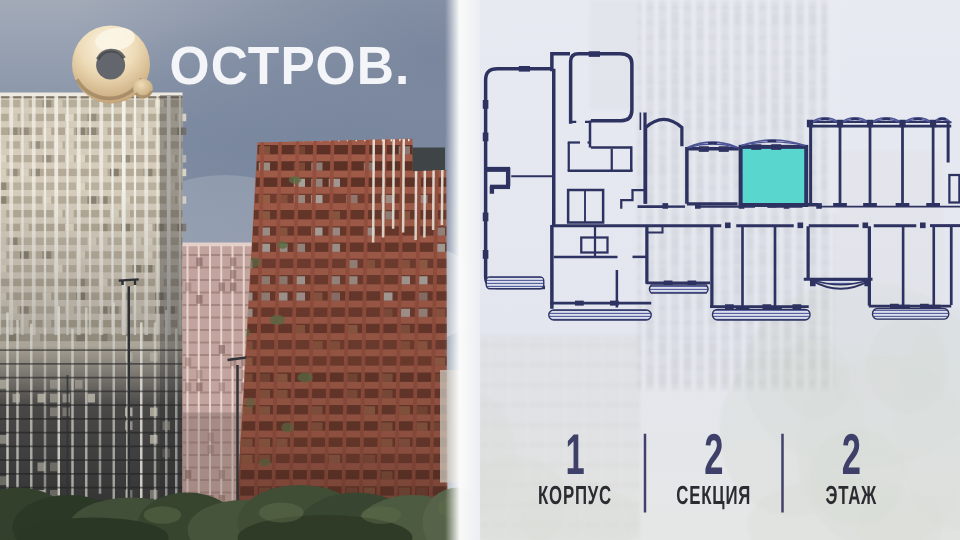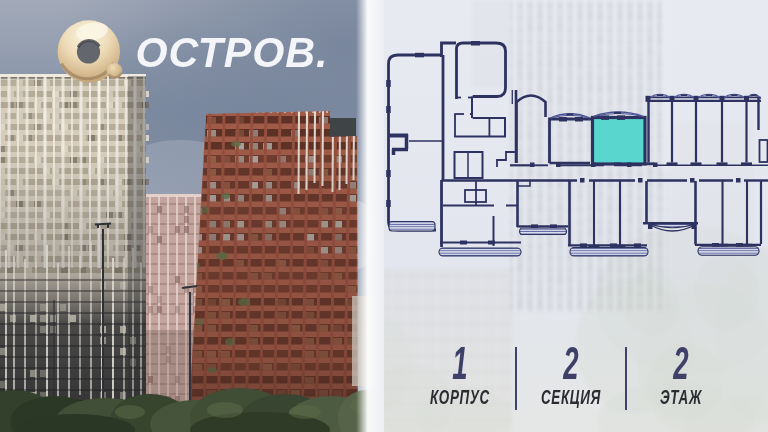--- a/index.html
+++ b/index.html
@@ -1,16 +1,16 @@
 <!DOCTYPE html>
 <html><head>
 <meta charset="utf-8">
 <style>
 html,body{margin:0;padding:0;width:768px;height:432px;overflow:hidden;background:#e9ecf1;font-family:"Liberation Sans",sans-serif;}
-#stage{position:relative;width:660px;height:432px;font-style:italic;}
+#stage{position:relative;width:660px;height:432px;}
 .abs{position:absolute;}
 </style>
 </head>
 <body>
 <div id="stage">
 
 <svg class="abs" style="left:0;top:0" width="384" height="432" viewBox="0 0 384 432">
 <defs>
 <linearGradient id="sky" x1="0" y1="0" x2="0" y2="1">
 <stop offset="0" stop-color="#a2aab8"></stop>

